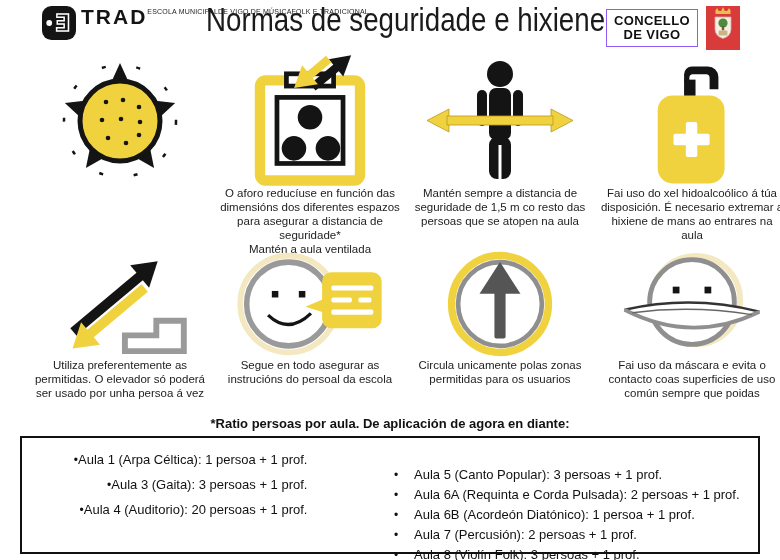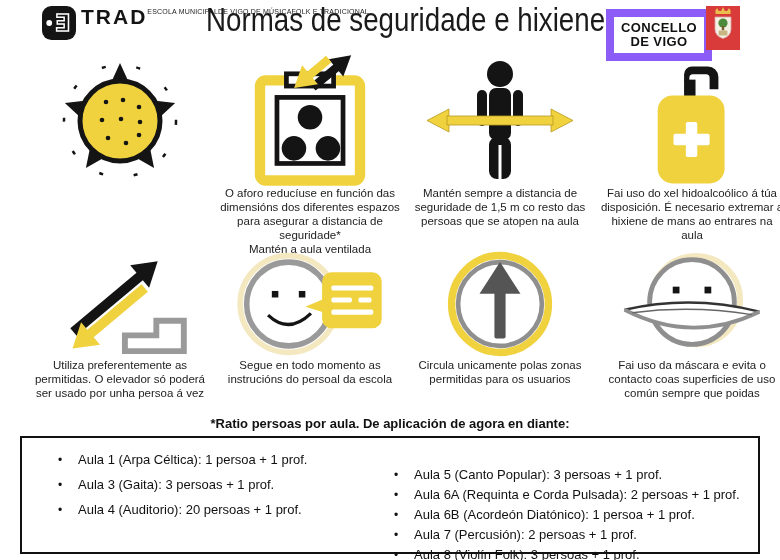--- a/index.html
+++ b/index.html
@@ -7,41 +7,41 @@
         font-family:"Liberation Sans", sans-serif;color:#111;}
 
   
   .logo{position:absolute;left:42px;top:6px;display:flex;gap:5px;}
   .logo-col{display:flex;flex-direction:row;}
   .brand{font-size:21px;font-weight:700;letter-spacing:2px;line-height:22px;color:#141414;}
   .logo-sub{font-size:7px;line-height:7.6px;color:#222;letter-spacing:.2px;margin-top:2px;}
   .title-wrap{position:absolute;left:168px;top:1px;width:424px;text-align:center;}
   .title{display:inline-block;font-size:33px;font-weight:400;transform:scaleX(.84);
          transform-origin:center;white-space:nowrap;color:#1a1a1a;}
-  .badge{position:absolute;left:606px;top:9px;width:90px;height:36px;border:8px solid #8b5cf6;
+  .badge{position:absolute;left:606px;top:9px;width:90px;height:36px;border:1px solid #8b5cf6;
          display:flex;flex-direction:column;align-items:center;justify-content:center;
          font-weight:700;font-size:13px;line-height:14px;letter-spacing:.4px;color:#111;}
   .shield-wrap{position:absolute;left:706px;top:6px;}
 
   
   .rule{position:absolute;width:190px;text-align:center;}
   .r1{top:56px;} .r2{top:250px;}
   .c1{left:25px;} .c2{left:215px;} .c3{left:405px;} .c4{left:597px;}
   .icon-wrap{height:130px;display:flex;align-items:center;justify-content:center;}
   .r2 .icon-wrap{height:108px;}
   .caption{font-size:11.5px;line-height:14px;color:#222;padding:0 2px;}
 
   
   .ratio-title{position:absolute;left:0;top:416px;width:780px;text-align:center;
                font-size:13px;font-weight:700;color:#111;}
   .ratio-box{position:absolute;left:20px;top:436px;width:740px;height:118px;
              border:2px solid #111;box-sizing:border-box;}
   .ratio-list{position:absolute;margin:0;padding:0;list-style:none;font-size:13px;color:#111;}
   .ratio-left{left:36px;top:9px;}
-  .ratio-left li{height:25px;line-height:25px;}
+  .ratio-left li{height:25px;line-height:25px;text-align:right;}
   .ratio-right{left:372px;top:7px;margin-top:20px;}
   .ratio-right li{height:20px;line-height:20px;}
   .ratio-list li::before{content:"•";display:inline-block;width:20px;font-size:12px;}
 </style>
 </head>
 <body>
 
 <div class="page">
 
   <div class="logo">
@@ -198,21 +198,21 @@
         <polygon points="104,50 78,61 104,69" fill="#F0D23F"></polygon>
         <rect x="96" y="24" width="64" height="60" rx="10" fill="#F0D23F"></rect>
         <g fill="#fff">
           <rect x="106" y="38" width="45" height="5.5" rx="2"></rect>
           <rect x="106" y="51" width="22" height="5.5" rx="2"></rect>
           <rect x="135" y="51" width="14" height="5.5" rx="2"></rect>
           <rect x="106" y="64" width="45" height="5.5" rx="2"></rect>
         </g>
       </svg>
     </div>
-    <div class="caption">Segue en todo momento as instrucións do persoal da escola</div>
+    <div class="caption">Segue en todo asegurar as instrucións do persoal da escola</div>
   </div>
 
   <div class="rule r2 c3">
     <div class="icon-wrap">
       <svg width="112" height="108" viewBox="0 0 116 116">
         <circle cx="58" cy="58" r="52" fill="#fff" stroke="#F0D23F" stroke-width="8"></circle>
         <circle cx="58" cy="58" r="45" fill="#fff" stroke="#8F8F8F" stroke-width="5"></circle>
         <rect x="52" y="42" width="12" height="53" rx="2" fill="#555"></rect>
         <polygon points="58,13 36,47 80,47" fill="#555"></polygon>
       </svg>

